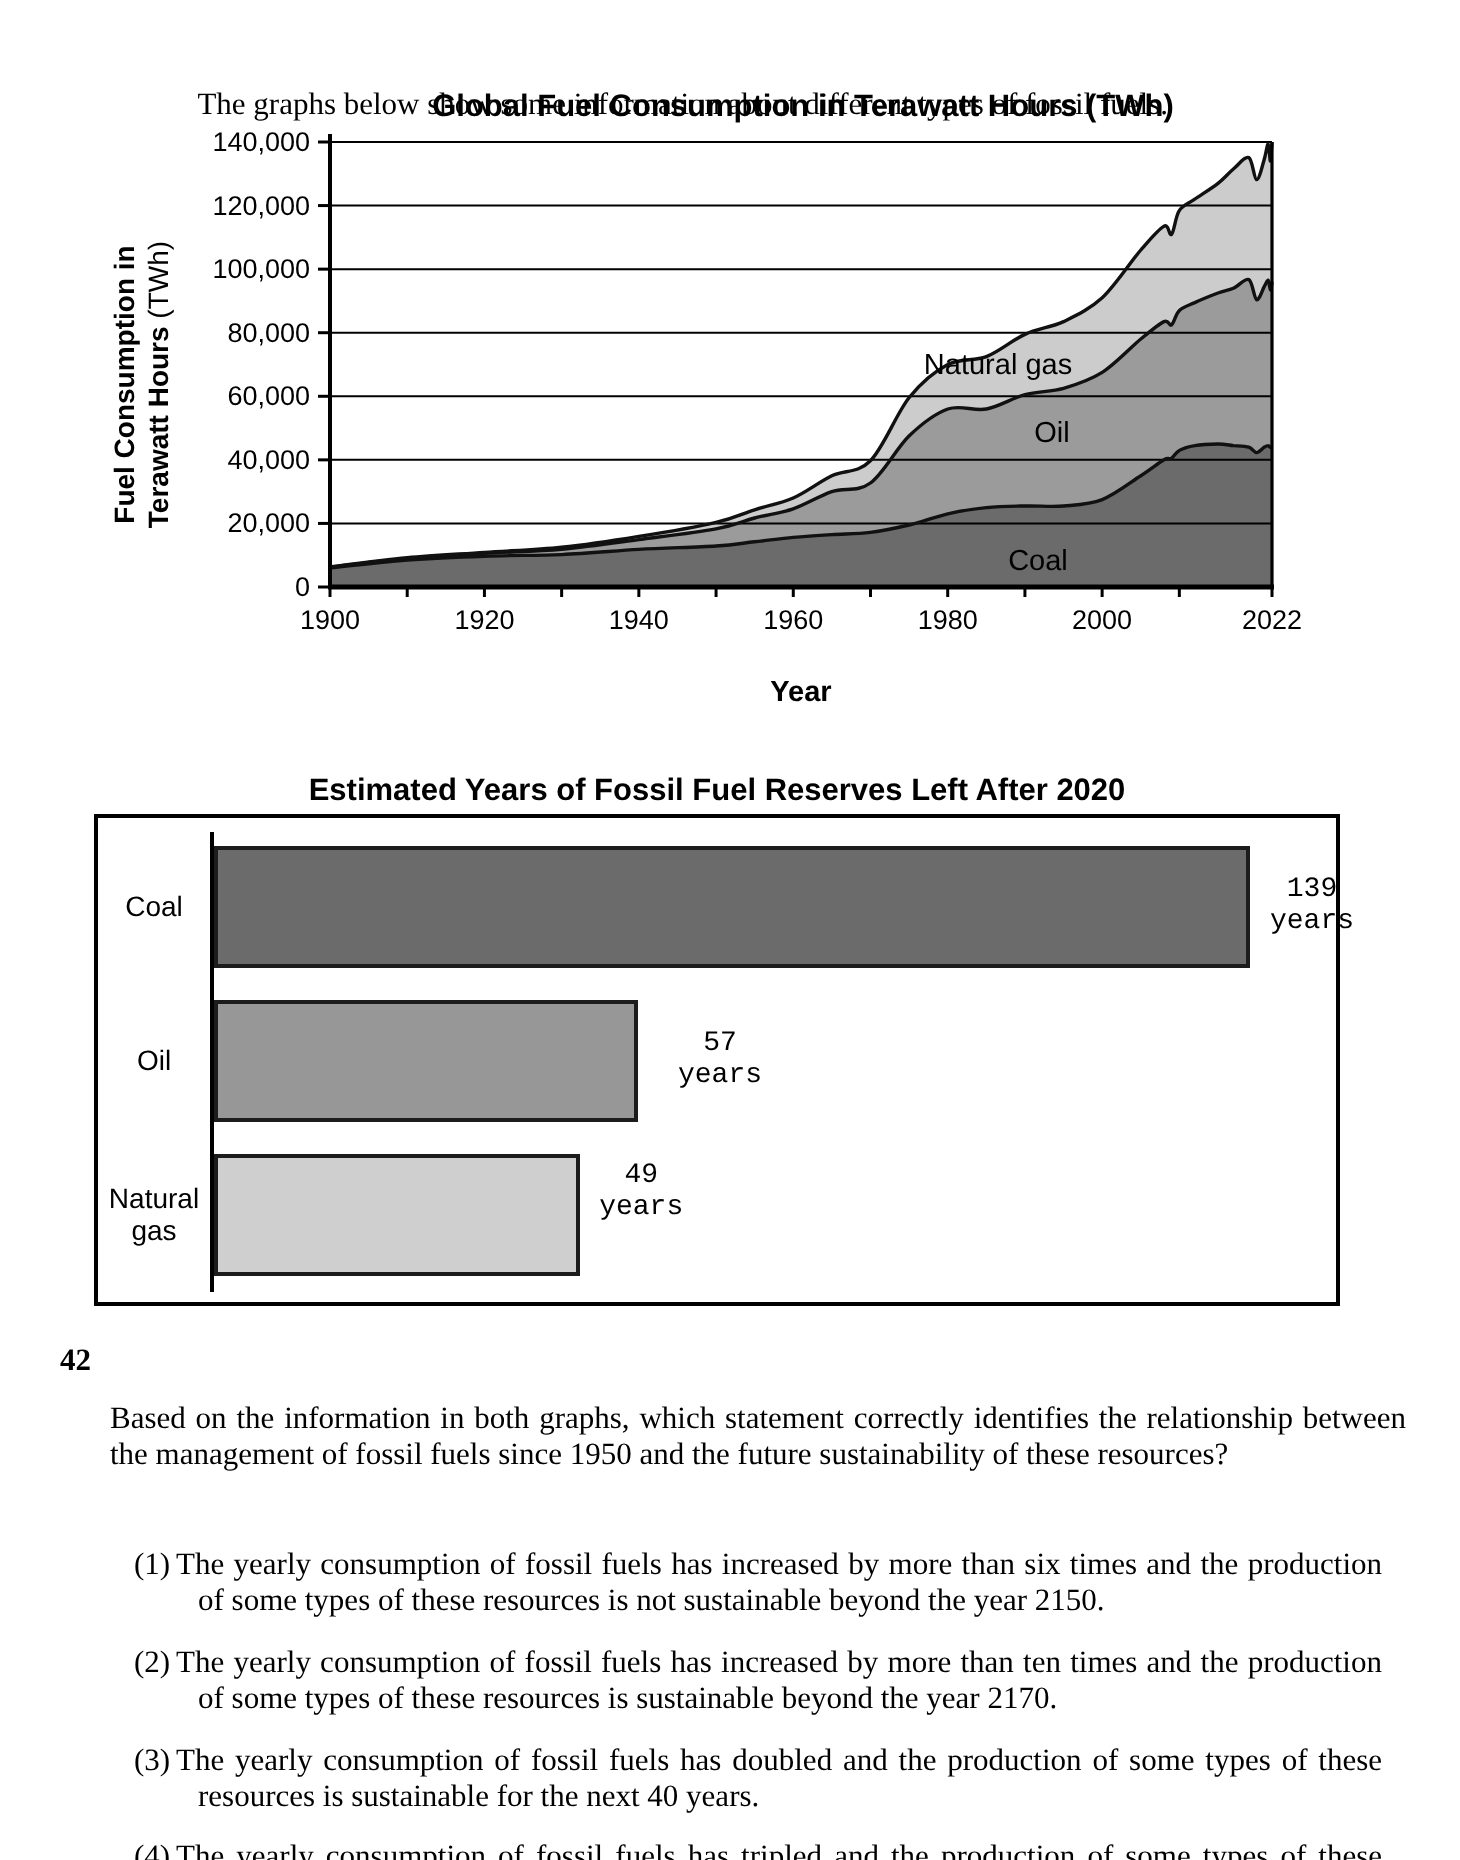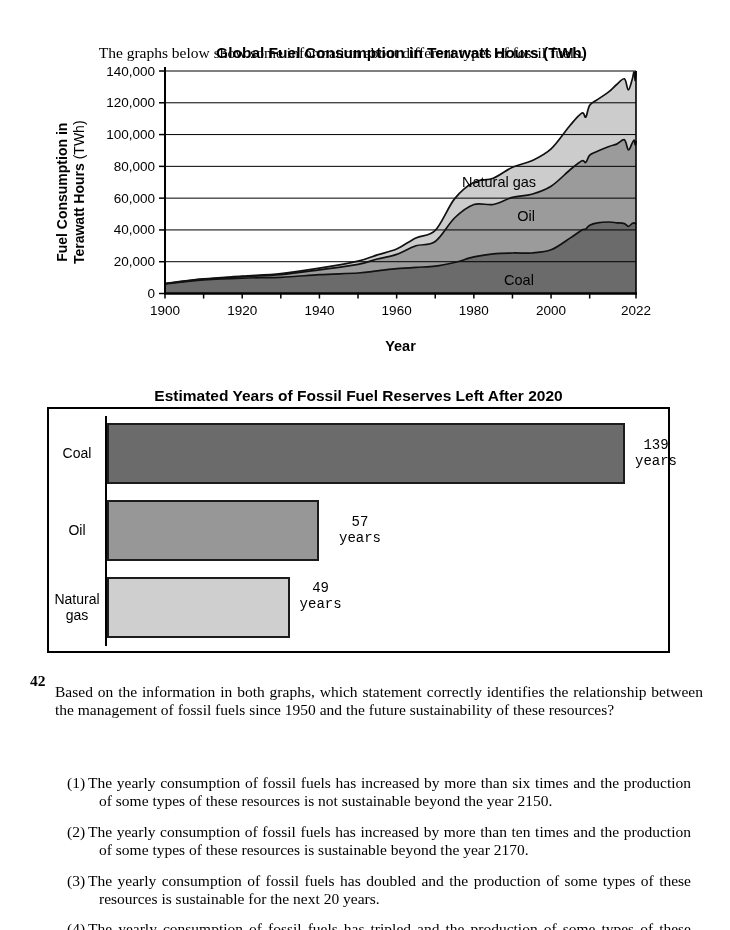--- a/index.html
+++ b/index.html
@@ -18,21 +18,21 @@
   .chart2-box{position:absolute;left:47px;top:407px;width:623px;height:246px;
               border:2px solid #000;box-sizing:border-box;background:#fff;}
   .bar-axis{position:absolute;left:56px;top:7px;width:2px;height:230px;background:#000;}
   .bar{position:absolute;left:58px;height:61px;border:2px solid #1c1c1c;box-sizing:border-box;}
   .bar-cat{position:absolute;left:0;width:56px;text-align:center;
            font-family:"Liberation Sans",sans-serif;font-size:14px;line-height:15.5px;}
   .bar-val{position:absolute;text-align:center;
            font-family:Liberation Mono, monospace;font-size:14px;line-height:15.5px;}
 
   .qnum{position:absolute;left:30px;top:672px;font-size:15.5px;font-weight:bold;}
-  .qtext{position:absolute;left:55px;top:683px;width:648px;font-size:15.5px;
+  .qtext{position:absolute;left:55px;top:701px;width:648px;font-size:15.5px;
          line-height:18.4px;text-align:justify;}
   #opts{position:absolute;left:67px;top:762px;width:624px;}
   .opt{position:relative;margin-bottom:4.8px;}
   .opt .num{position:absolute;left:0;top:0;font-size:15.5px;}
   .opt .txt{margin-left:32px;text-indent:-11px;font-size:15.5px;line-height:18.4px;
             text-align:justify;margin-top:12px;}
 </style>
 </head>
 <body>
 
@@ -132,21 +132,21 @@
         <div class="opt">
           <span class="num">(1)</span>
           <div class="txt">The yearly consumption of fossil fuels has increased by more than six times and the production of some types of these resources is not sustainable beyond the year 2150.</div>
         </div>
         <div class="opt">
           <span class="num">(2)</span>
           <div class="txt">The yearly consumption of fossil fuels has increased by more than ten times and the production of some types of these resources is sustainable beyond the year 2170.</div>
         </div>
         <div class="opt">
           <span class="num">(3)</span>
-          <div class="txt">The yearly consumption of fossil fuels has doubled and the production of some types of these resources is sustainable for the next 20 years.</div>
+          <div class="txt">The yearly consumption of fossil fuels has doubled and the production of some types of these resources is sustainable for the next 40 years.</div>
         </div>
         <div class="opt">
           <span class="num">(4)</span>
           <div class="txt">The yearly consumption of fossil fuels has tripled and the production of some types of these resources is not sustainable for the next 50 years.</div>
         </div>
       </div>
   </div>
 
 </div>
 

